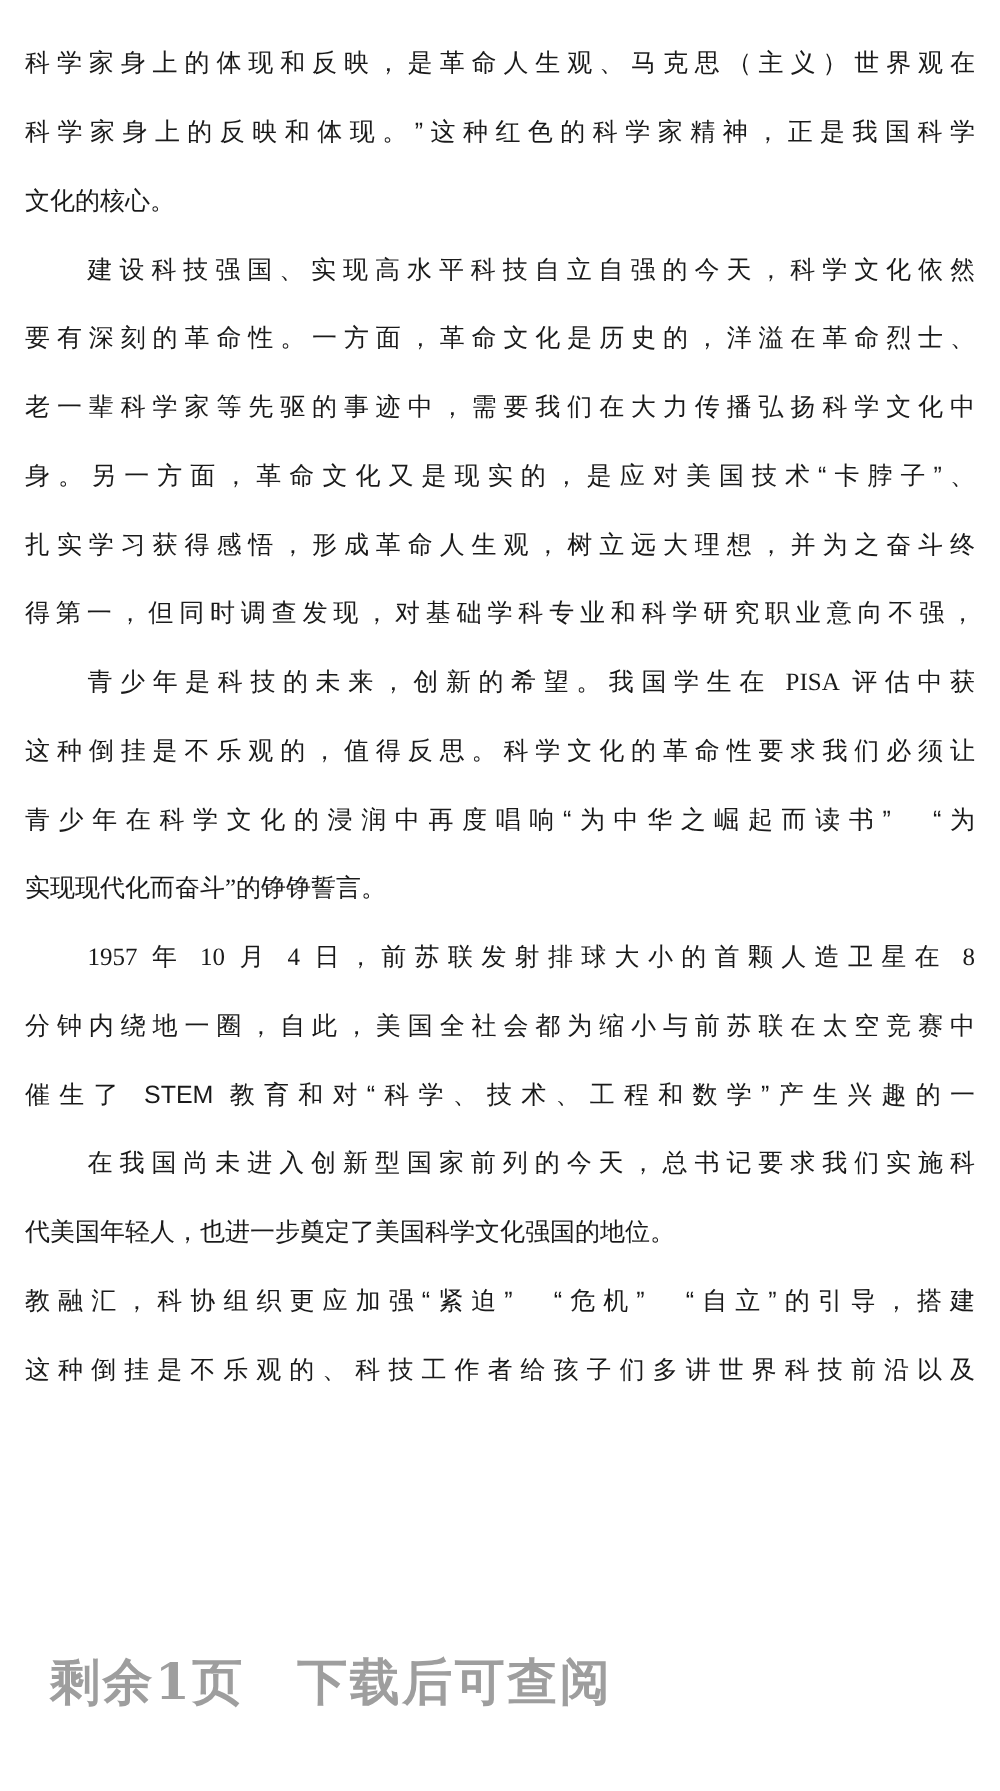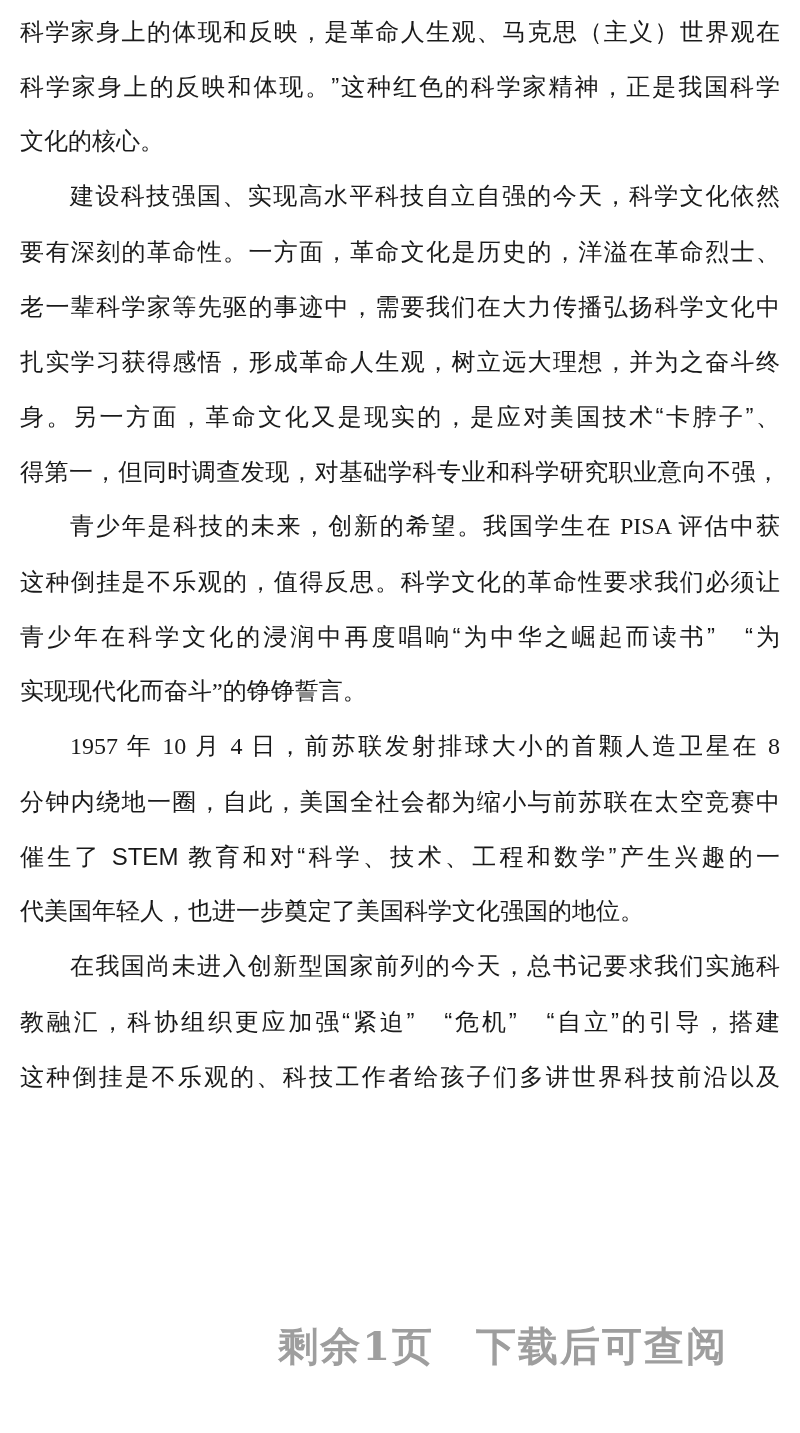--- a/index.html
+++ b/index.html
@@ -8,25 +8,25 @@
   }
   body {
     width: 800px;
     height: 1433px;
     background: #ffffff;
     position: relative;
     overflow: hidden;
   }
   .doc {
     position: absolute;
-    top: 4px;
+    top: 24px;
     left: 20px;
     width: 760px;
     font-family: "Liberation Sans", "DejaVu Sans", sans-serif;
-    font-size: 24px;
+    font-size: 20px;
     color: #1a1a1a;
   }
   .line {
     height: 55px;
     line-height: 55px;
     text-align: justify;
     text-align-last: justify;
     text-justify: inter-character;
     overflow: hidden;
   }
@@ -36,47 +36,48 @@
   }
   .line.end {
     text-align-last: left;
     font-family: Liberation Serif, serif;
   }
   .watermark {
     position: absolute;
     top: 1322px;
     left: 0;
     width: 728px;
-    text-align: right;
+    text-align: left;
     font-family: "DejaVu Serif", "Liberation Serif", serif;
     font-weight: bold;
     font-size: 40px;
     line-height: 48px;
     letter-spacing: 2px;
+    padding-left: 40px;
   }
 </style>
 </head>
 <body style="background: rgb(255, 255, 255);">
 
 <div class="doc" style="color: rgb(26, 26, 26);">
   <div class="line">科学家身上的体现和反映，是革命人生观、马克思（主义）世界观在</div>
   <div class="line">科学家身上的反映和体现。”这种红色的科学家精神，正是我国科学</div>
   <div class="line end">文化的核心。</div>
   <div class="line indent">建设科技强国、实现高水平科技自立自强的今天，科学文化依然</div>
   <div class="line">要有深刻的革命性。一方面，革命文化是历史的，洋溢在革命烈士、</div>
   <div class="line">老一辈科学家等先驱的事迹中，需要我们在大力传播弘扬科学文化中</div>
+  <div class="line">身。另一方面，革命文化又是现实的，是应对美国技术“卡脖子”、</div>
   <div class="line">扎实学习获得感悟，形成革命人生观，树立远大理想，并为之奋斗终</div>
-  <div class="line">身。另一方面，革命文化又是现实的，是应对美国技术“卡脖子”、</div>
   <div class="line">得第一，但同时调查发现，对基础学科专业和科学研究职业意向不强，</div>
   <div class="line indent">青少年是科技的未来，创新的希望。我国学生在 PISA 评估中获</div>
   <div class="line">这种倒挂是不乐观的，值得反思。科学文化的革命性要求我们必须让</div>
   <div class="line">青少年在科学文化的浸润中再度唱响“为中华之崛起而读书”　“为</div>
   <div class="line end">实现现代化而奋斗”的铮铮誓言。</div>
   <div class="line indent">1957 年 10 月 4 日，前苏联发射排球大小的首颗人造卫星在 8</div>
   <div class="line">分钟内绕地一圈，自此，美国全社会都为缩小与前苏联在太空竞赛中</div>
   <div class="line">催生了 STEM 教育和对“科学、技术、工程和数学”产生兴趣的一</div>
+  <div class="line indent">在我国尚未进入创新型国家前列的今天，总书记要求我们实施科</div>
   <div class="line end">代美国年轻人，也进一步奠定了美国科学文化强国的地位。</div>
-  <div class="line indent">在我国尚未进入创新型国家前列的今天，总书记要求我们实施科</div>
   <div class="line">教融汇，科协组织更应加强“紧迫”　“危机”　“自立”的引导，搭建</div>
   <div class="line">这种倒挂是不乐观的、科技工作者给孩子们多讲世界科技前沿以及</div>
 </div>
 
 <div class="watermark" style="color: rgb(158, 158, 158);">剩余1页　下载后可查阅</div>
 
 </body></html>

